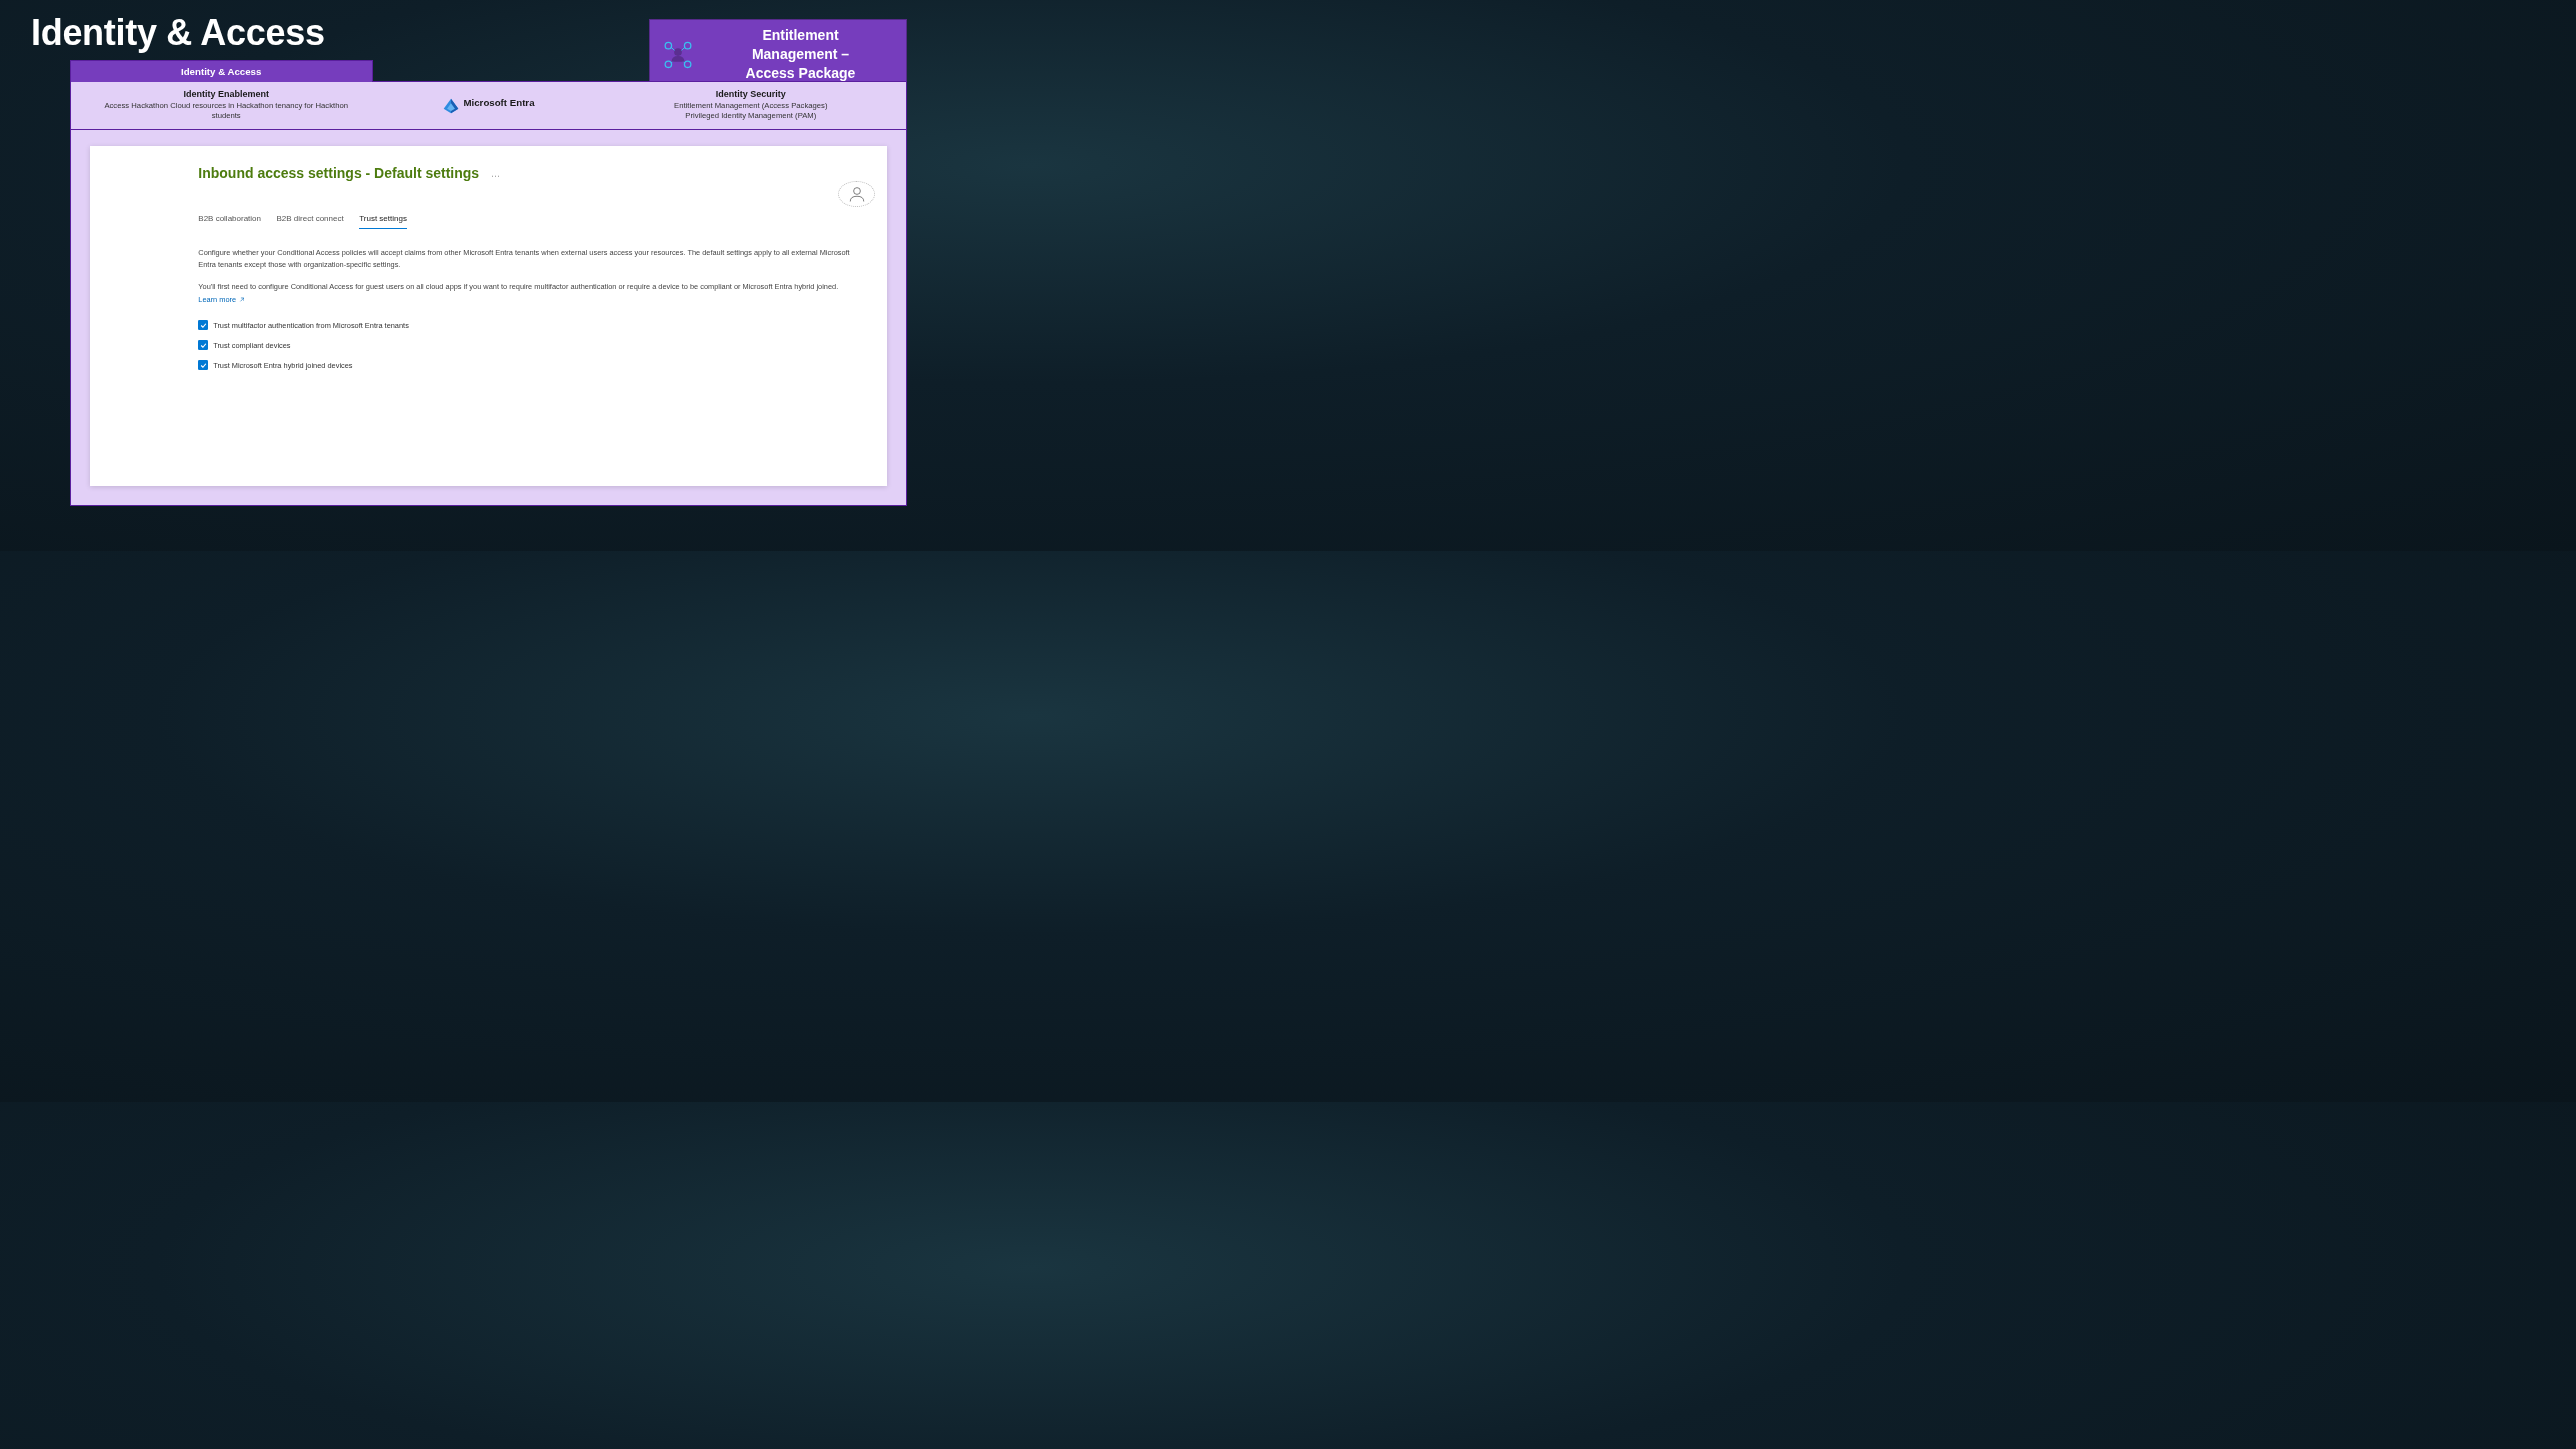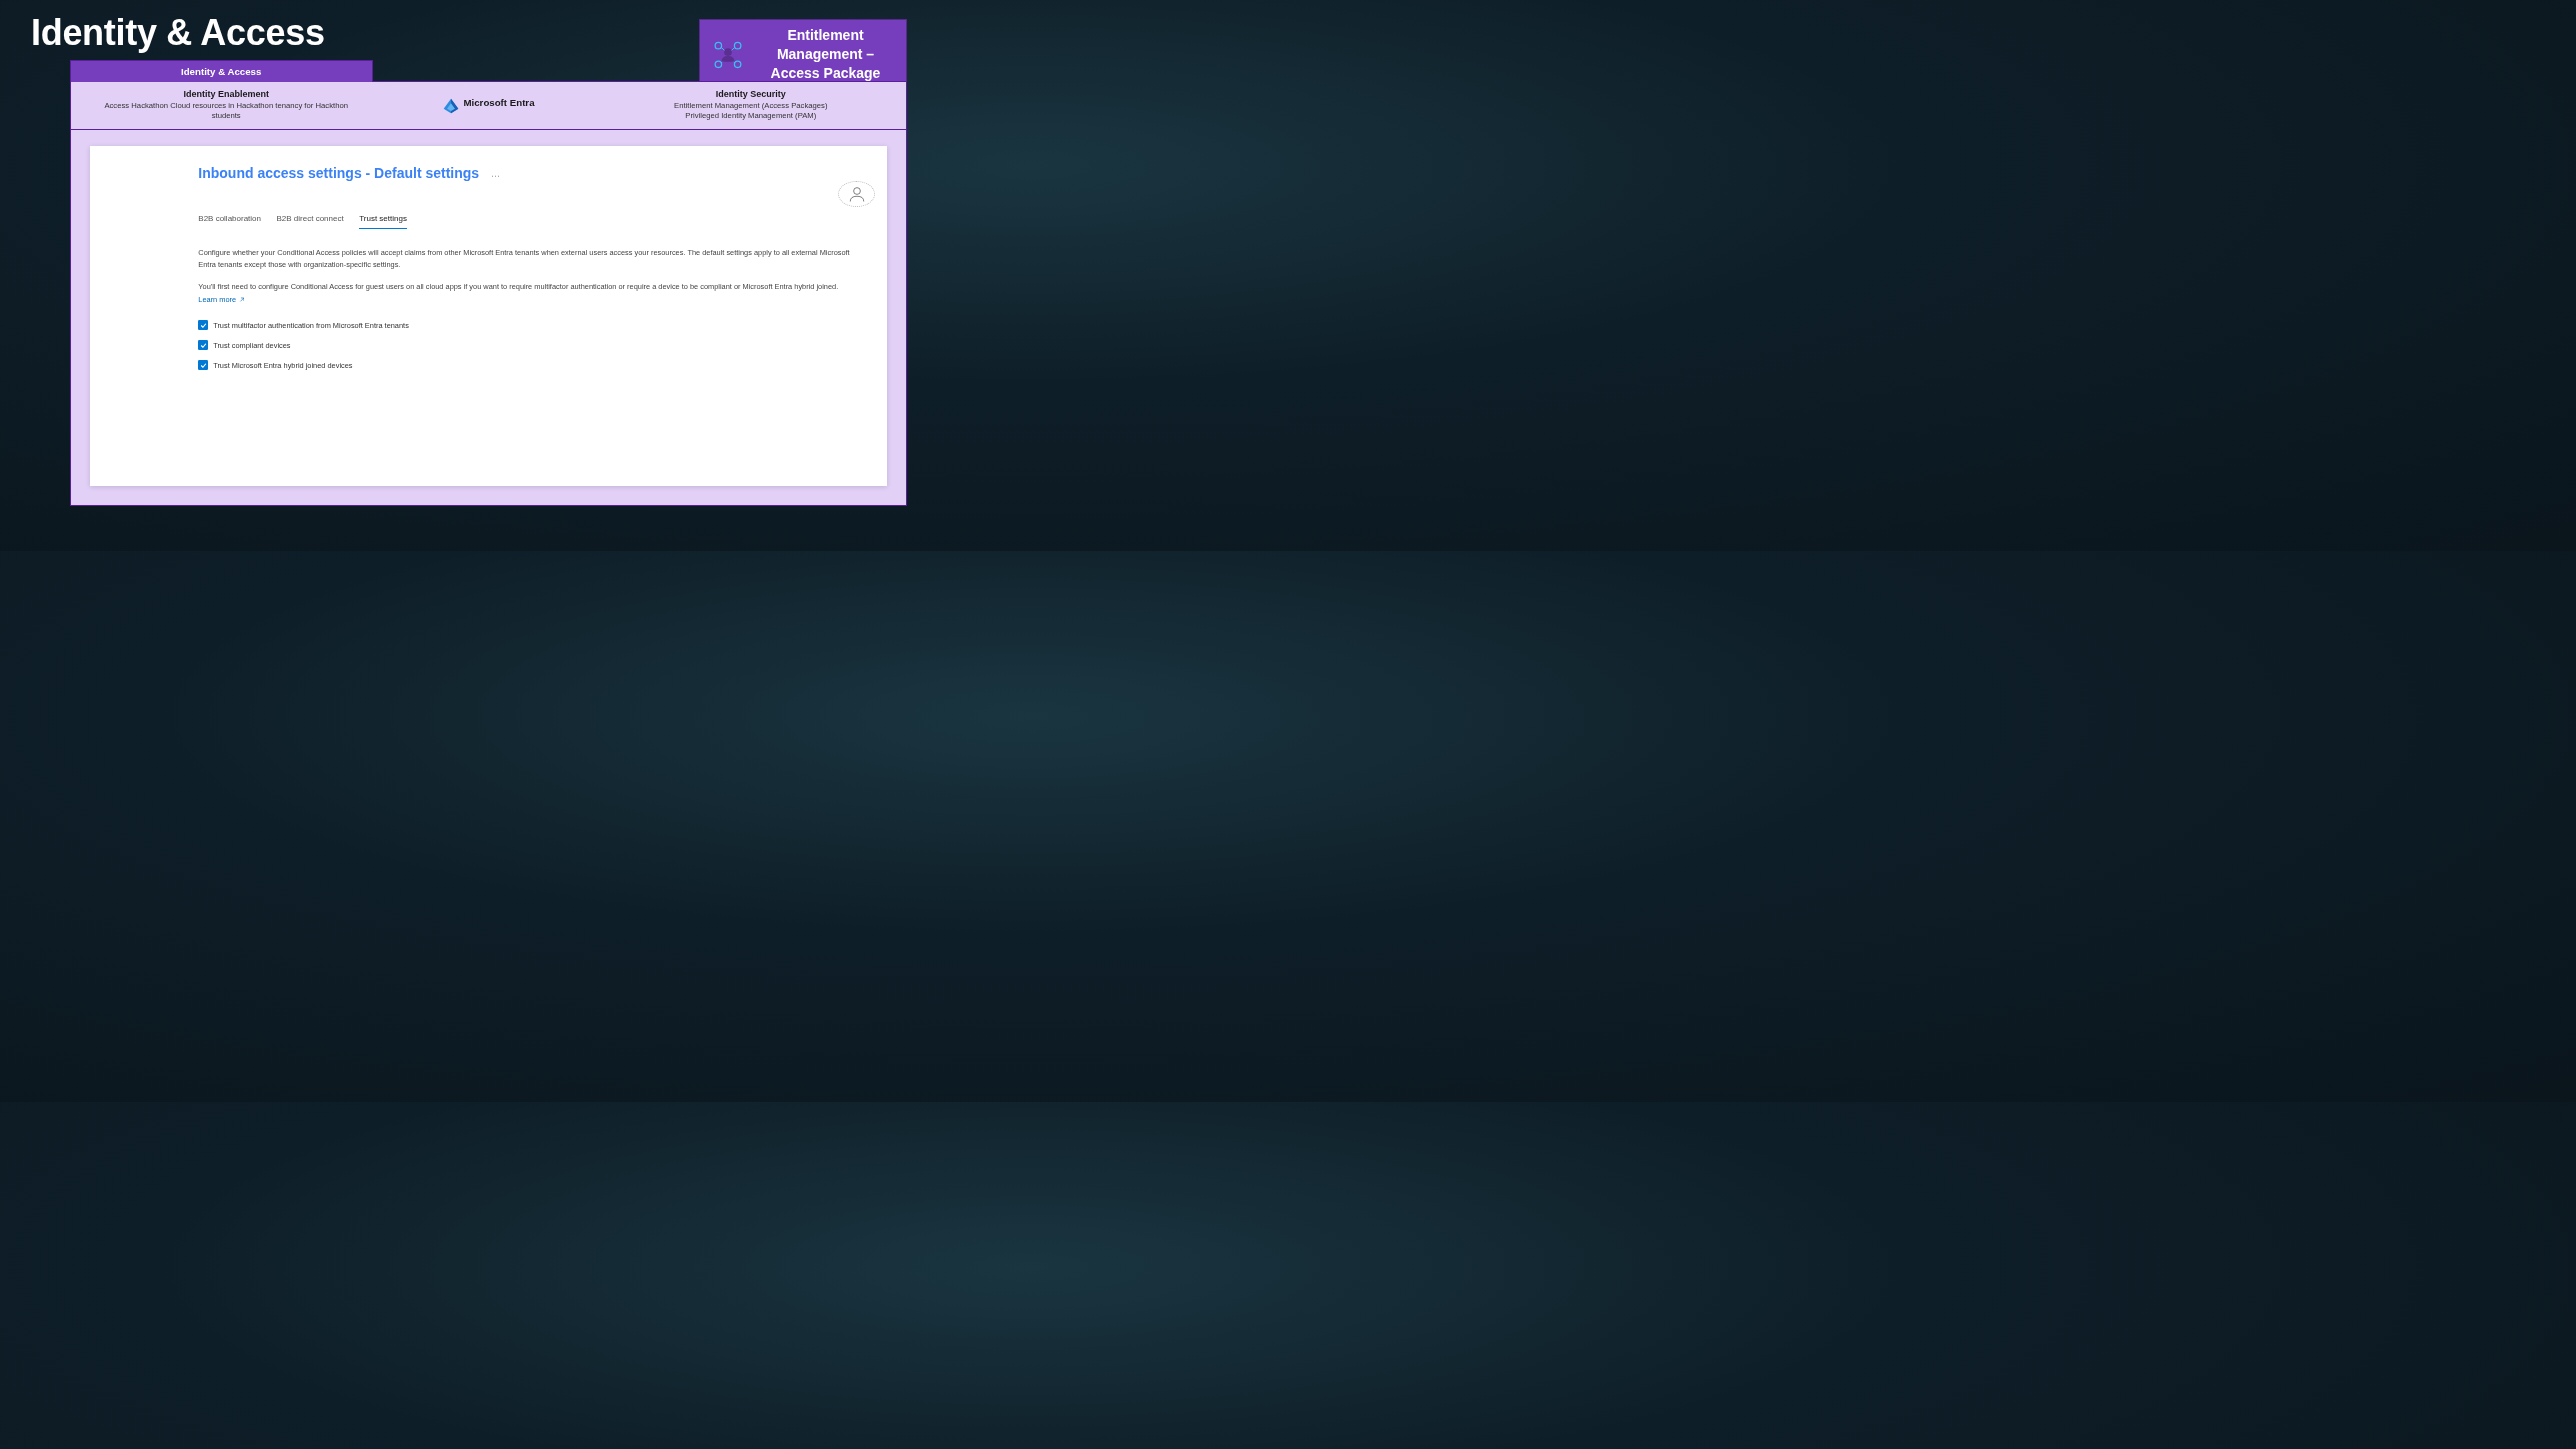--- a/index.html
+++ b/index.html
@@ -19,21 +19,21 @@
       color: #fff;
       font-size: 36px;
       font-weight: 600;
       letter-spacing: -0.3px;
     }
 
     .badge {
       position: absolute;
       top: 19.3px;
       right: 72px;
-      width: 208px;
+      width: 258px;
       height: 70px;
       background: #763DBD;
       border: 1.3px solid #562a8a;
       display: flex;
       align-items: center;
       gap: 9px;
       padding: 6.4px 10.3px;
     }
     .badge-icon {
       width: 36px;
@@ -151,21 +151,21 @@
       justify-content: center;
     }
     .avatar svg { width: 18px; height: 18px; }
 
     .content {
       padding: 19.3px 0 0 108px;
     }
     .page-heading {
       font-size: 14px;
       font-weight: 600;
-      color: #3b82f6;
+      color: #4d7c0f;
       text-align: right;
     }
     .heading-dots {
       font-size: 9px;
       color: #888;
       margin-left: 9px;
       vertical-align: middle;
       letter-spacing: 0.6px;
     }
 

